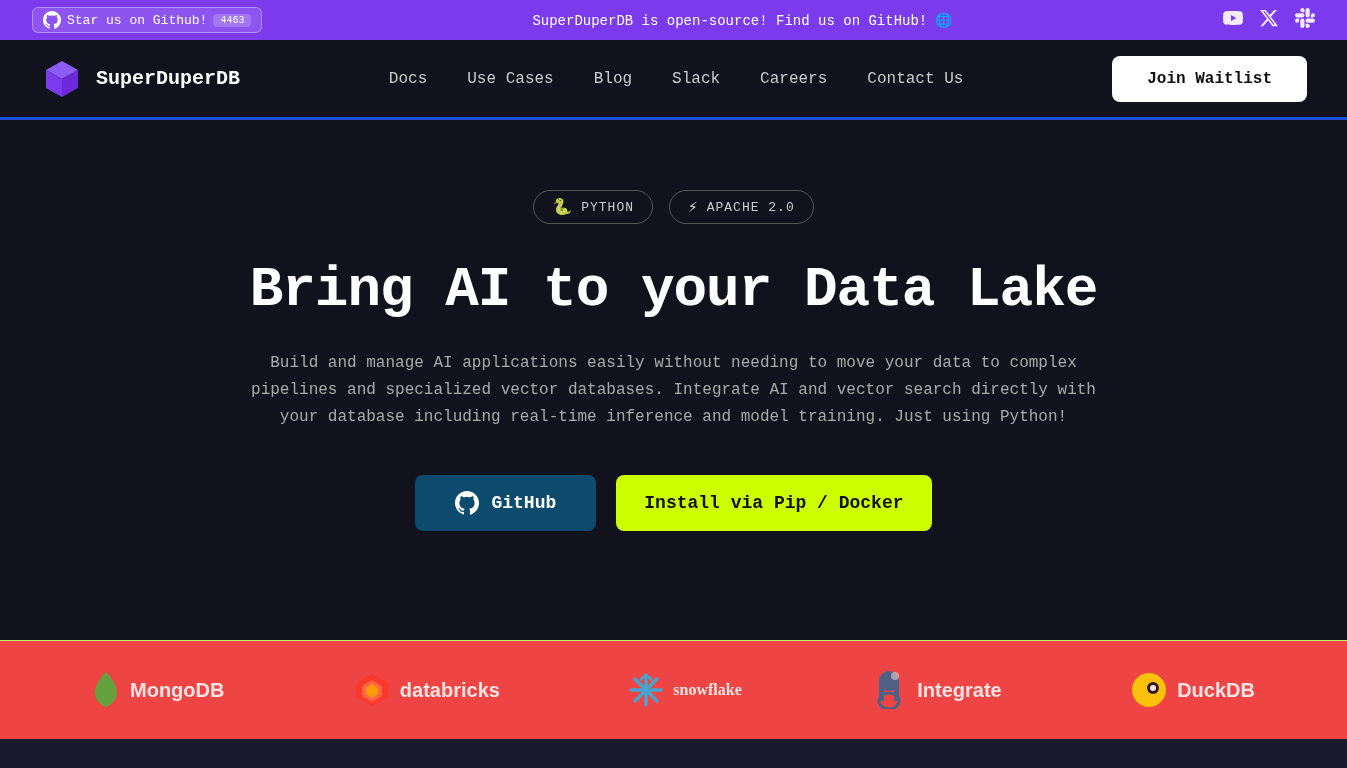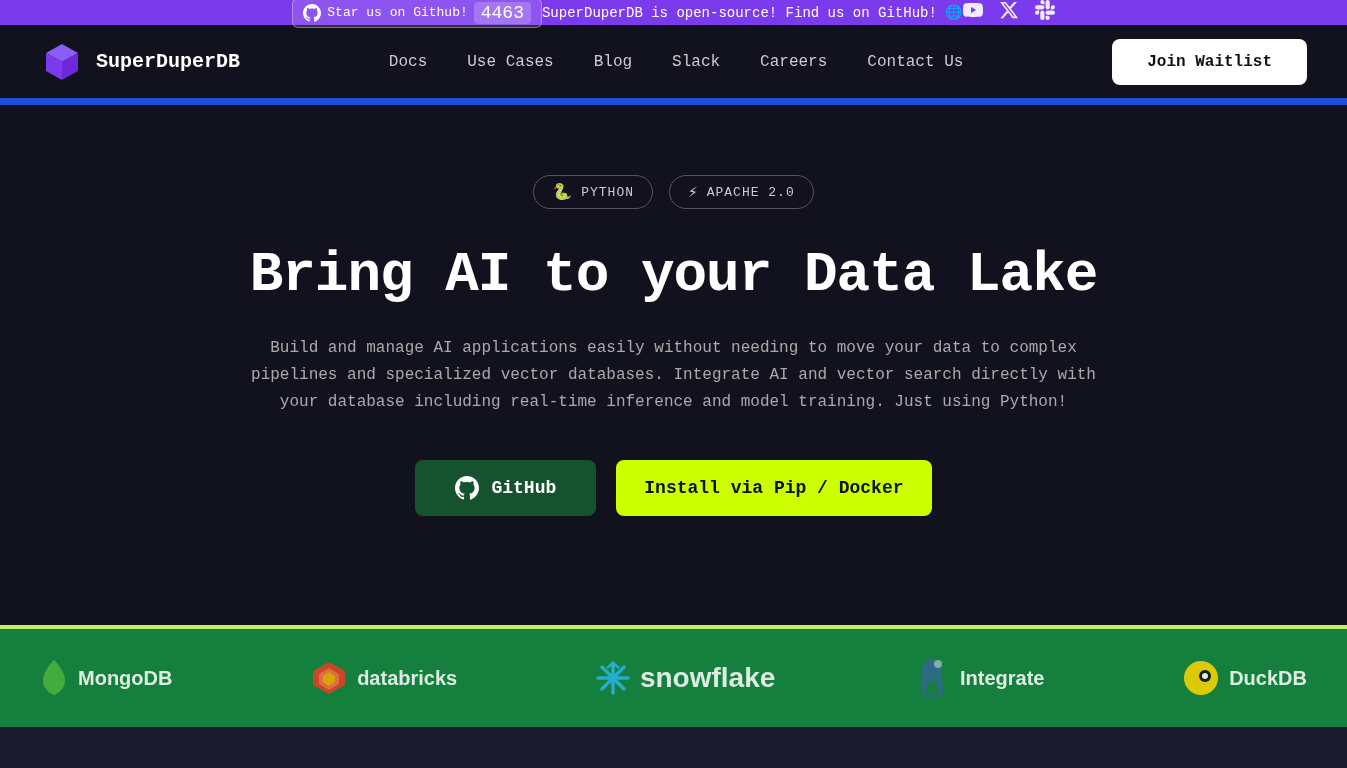--- a/index.html
+++ b/index.html
@@ -8,23 +8,23 @@
       font-family: 'Courier New', Courier, monospace;
       color: #ffffff;
       overflow-x: hidden;
     }
 
     
     #top-banner {
       background: #7c3aed;
       display: flex;
       align-items: center;
-      justify-content: center;
-      padding: 0 8px;
-      height: 25px;
+      justify-content: space-between;
+      padding: 0 32px;
+      height: 40px;
     }
     .banner-left {
       display: flex;
       align-items: center;
       gap: 8px;
     }
     .github-star-btn {
       display: flex;
       align-items: center;
       gap: 6px;
@@ -35,21 +35,21 @@
       color: #fff;
       font-family: 'Courier New', monospace;
       font-size: 13px;
       cursor: pointer;
       text-decoration: none;
     }
     .github-star-btn .star-count {
       background: #ffffff33;
       border-radius: 4px;
       padding: 1px 7px;
-      font-size: 18px;
+      font-size: 10px;
     }
     .banner-center {
       font-size: 14px;
       color: #fff;
       font-family: 'Courier New', monospace;
       display: flex;
       align-items: center;
       gap: 8px;
     }
     .banner-right {
@@ -60,21 +60,21 @@
     .social-icon {
       color: #fff;
       font-size: 16px;
       cursor: pointer;
       opacity: 0.9;
     }
 
     
     #navbar {
       background: #12121f;
-      border-bottom: 7px solid #1d4ed8;
+      border-bottom: 3px solid #1d4ed8;
       display: flex;
       align-items: center;
       justify-content: space-between;
       padding: 0 40px;
       height: 80px;
     }
     .logo-area {
       display: flex;
       align-items: center;
       gap: 12px;
@@ -165,21 +165,21 @@
     .cta-buttons {
       display: flex;
       justify-content: center;
       gap: 20px;
       flex-wrap: wrap;
     }
     .btn-github {
       display: flex;
       align-items: center;
       gap: 12px;
-      background: #14532d;
+      background: #0c4a6e;
       color: #fff;
       border: none;
       padding: 16px 40px;
       font-size: 18px;
       font-family: 'Courier New', monospace;
       font-weight: bold;
       border-radius: 8px;
       cursor: pointer;
       text-decoration: none;
     }
@@ -194,41 +194,41 @@
       font-size: 18px;
       font-family: 'Courier New', monospace;
       font-weight: bold;
       border-radius: 8px;
       cursor: pointer;
       text-decoration: none;
     }
 
     
     #partners {
-      background: #15803d;
-      border-top: 4px solid #bef264;
-      padding: 30px 40px;
+      background: #ef4444;
+      border-top: 1px solid #bef264;
+      padding: 30px 92px;
       display: flex;
       align-items: center;
       justify-content: space-between;
       flex-wrap: wrap;
       gap: 20px;
     }
     .partner-logo {
       display: flex;
       align-items: center;
       gap: 10px;
       font-size: 22px;
       font-weight: bold;
       font-family: Arial, sans-serif;
       opacity: 0.85;
     }
     .mongo-text { color: #ffffff; font-size: 20px; font-family: Arial, sans-serif; }
     .databricks-text { color: #ffffff; font-size: 20px; font-family: Arial, sans-serif; }
-    .snowflake-text { color: #ffffff; font-size: 28px; font-family: Liberation Sans, sans-serif; }
+    .snowflake-text { color: #ffffff; font-size: 16px; font-family: Liberation Serif, serif; }
     .postgres-text { color: #ffffff; font-size: 20px; font-family: Arial, sans-serif; }
     .duckdb-text { color: #ffffff; font-size: 20px; font-family: Arial, sans-serif; }
 
     
     .cube-svg { display: block; }
   </style>
 </head>
 <body>
 
 <div id="top-banner">

